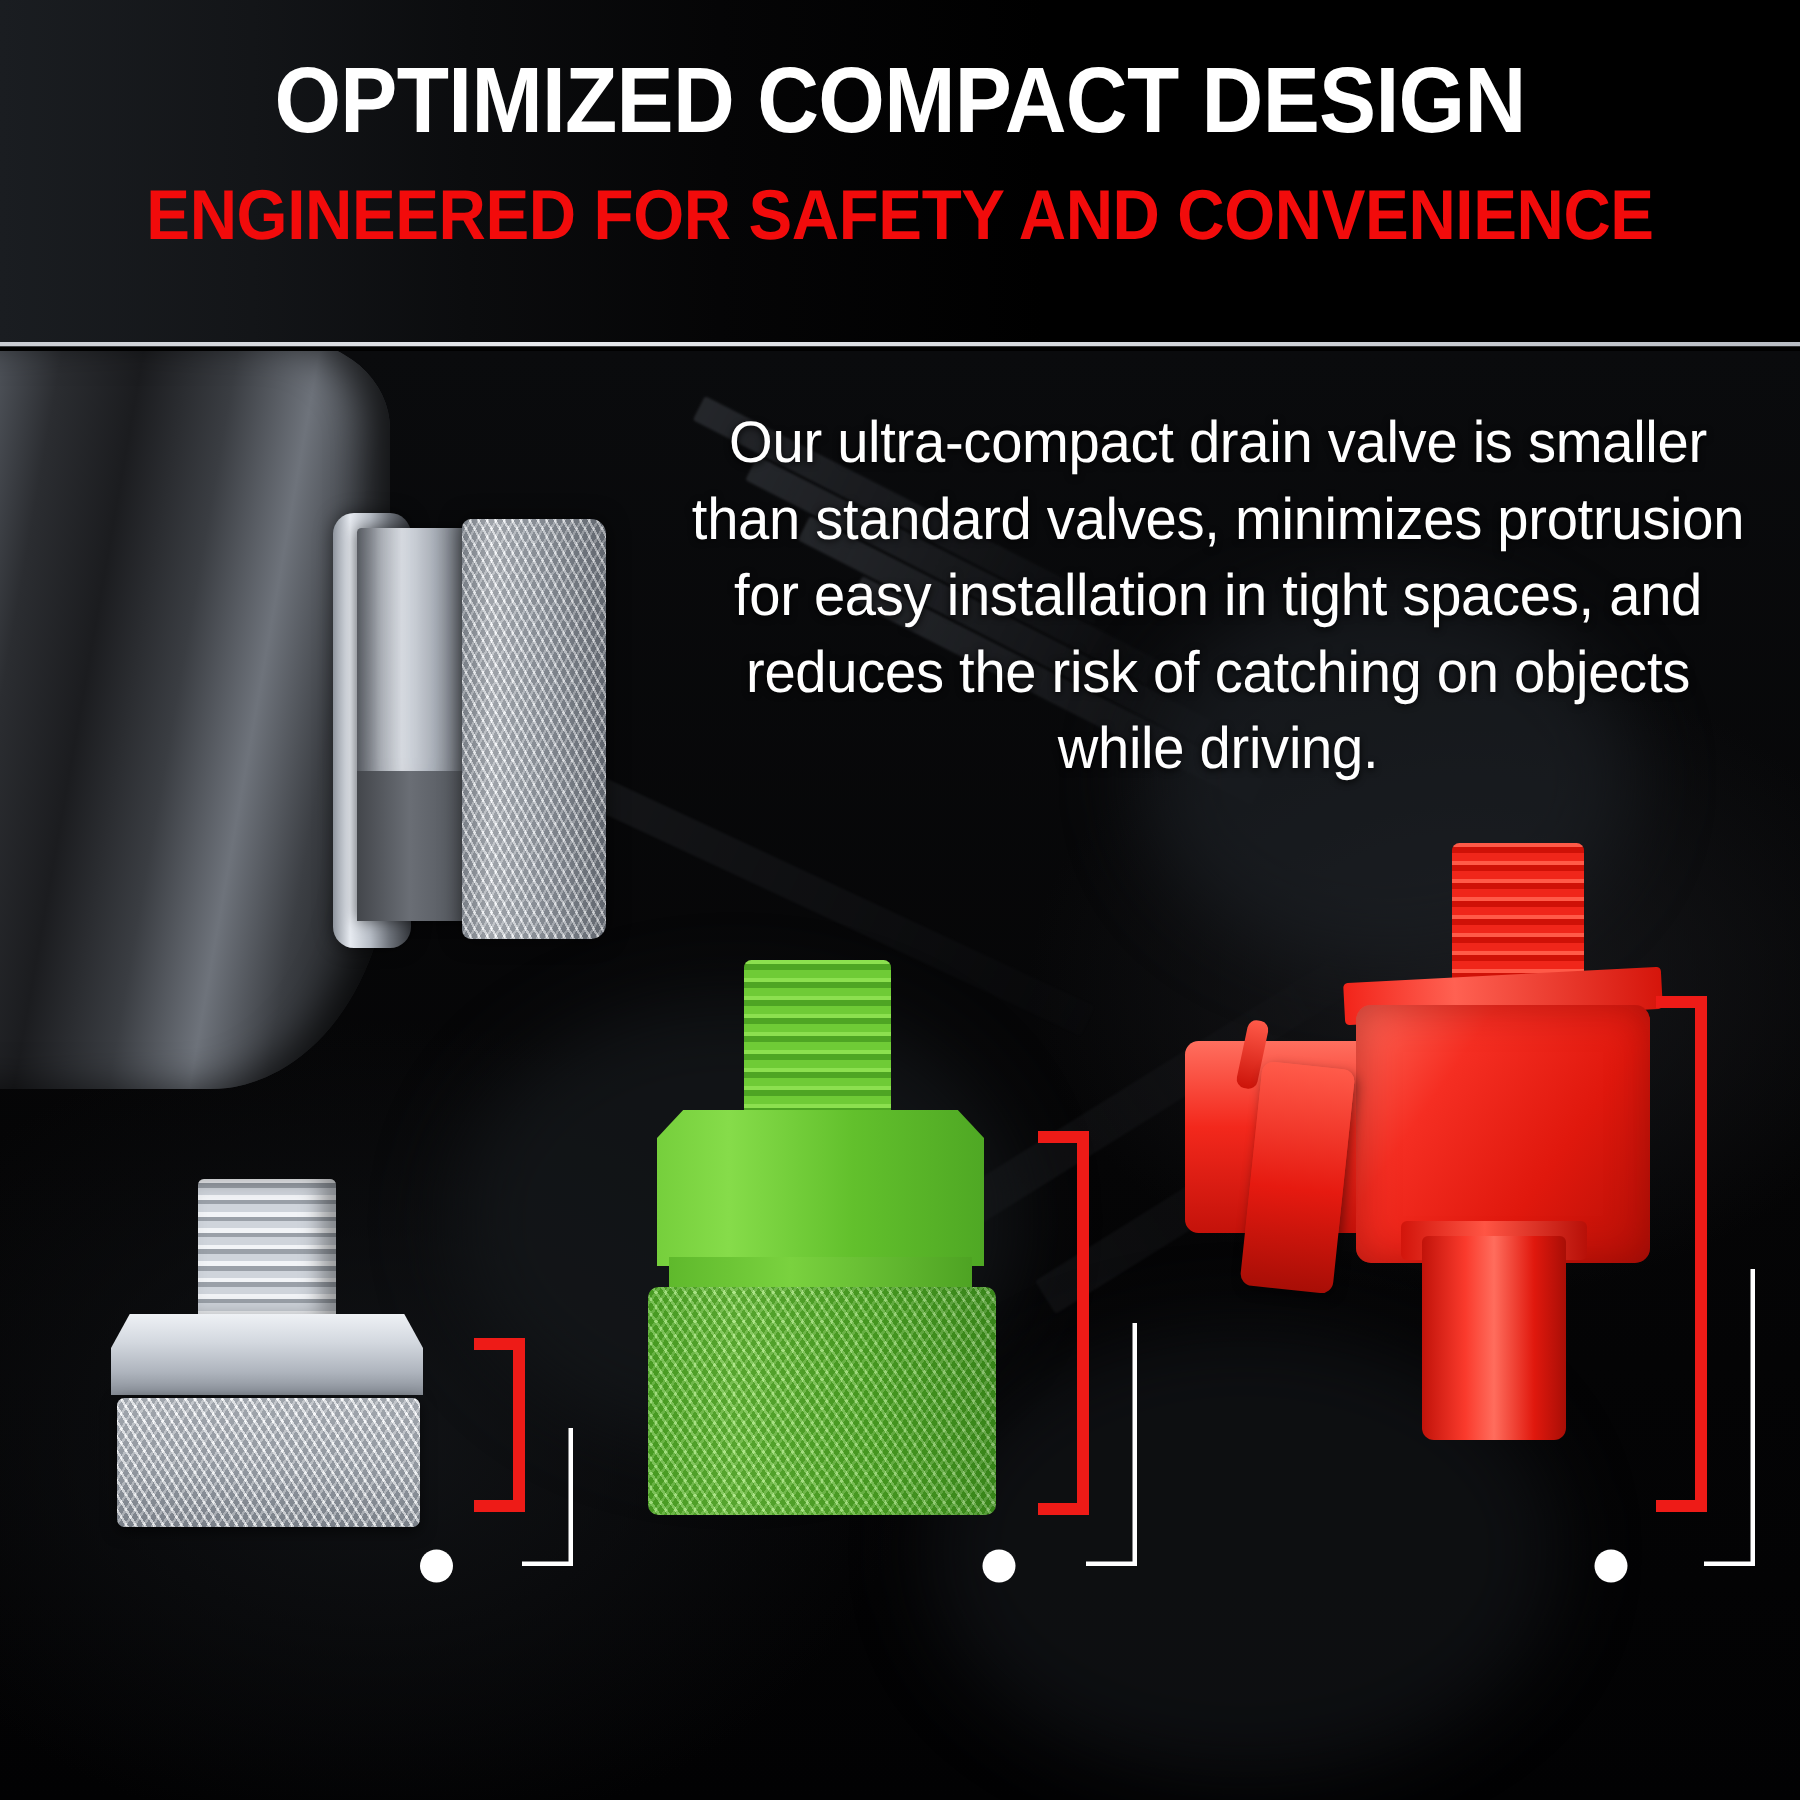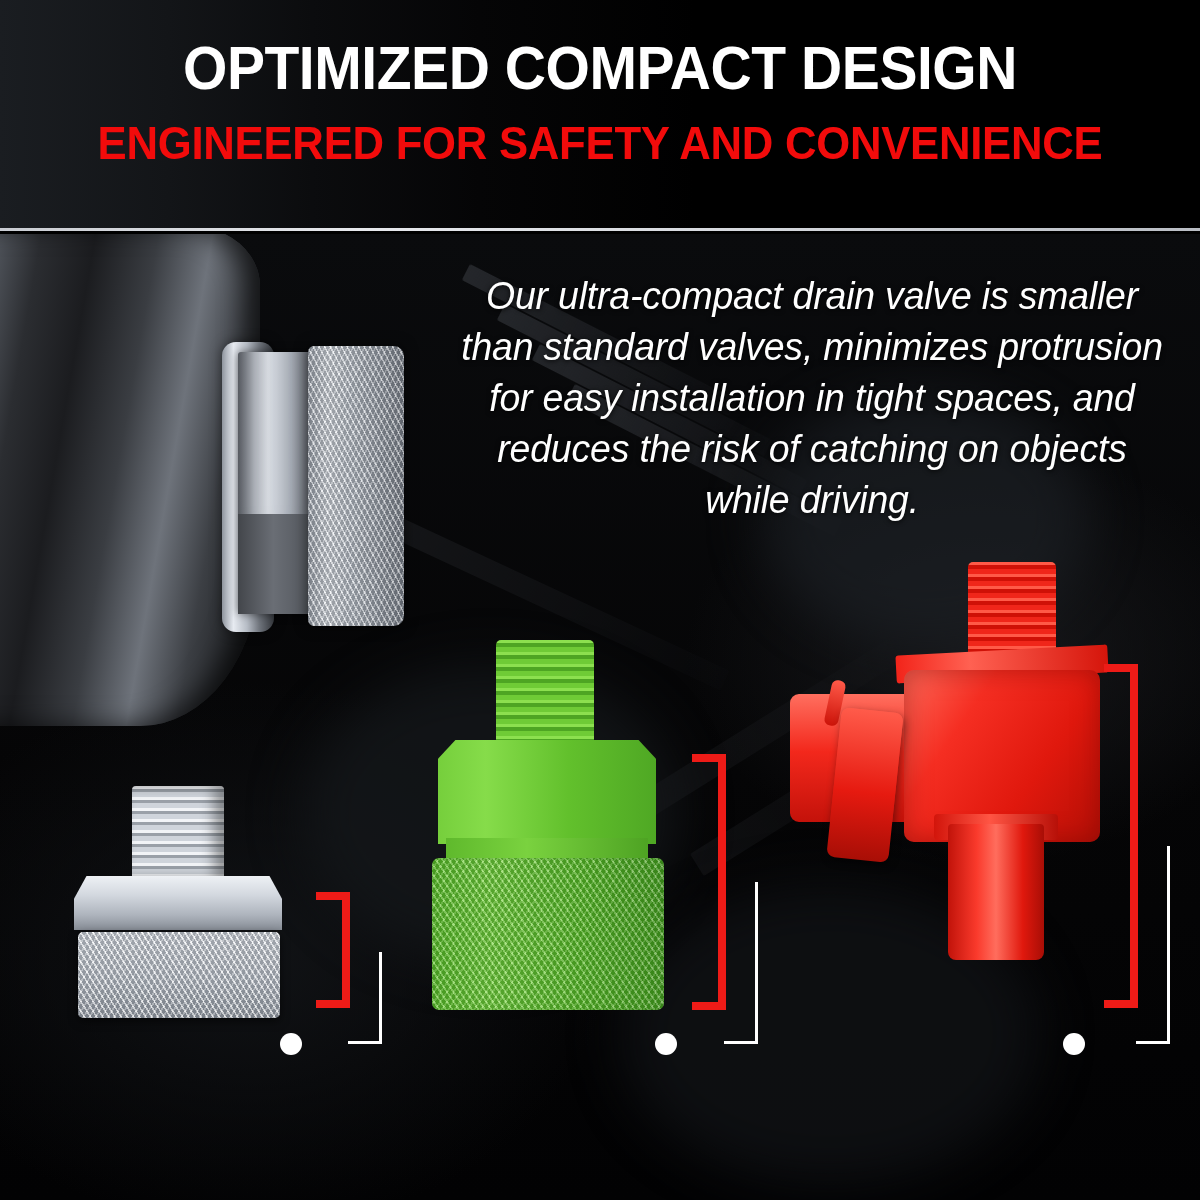--- a/index.html
+++ b/index.html
@@ -65,21 +65,20 @@
   
   .stage {
     position: absolute;
     left: 0; top: 234px;
     width: 1200px; height: 966px;
     background:
       radial-gradient(ellipse 420px 300px at 980px 420px, #17181b 0%, rgba(10,10,12,0) 70%),
       radial-gradient(ellipse 500px 380px at 250px 720px, #111316 0%, rgba(6,6,8,0) 72%),
       linear-gradient(180deg, #0a0b0d 0%, #050506 55%, #020203 100%);
     overflow: hidden;
-    font-style: italic;
   }
 
   
   .slat {
     position: absolute;
     background: linear-gradient(90deg, rgba(58,61,67,0.55), rgba(30,32,36,0.12));
     transform-origin: 0 0;
     border-radius: 2px;
     filter: blur(0.6px);
   }

